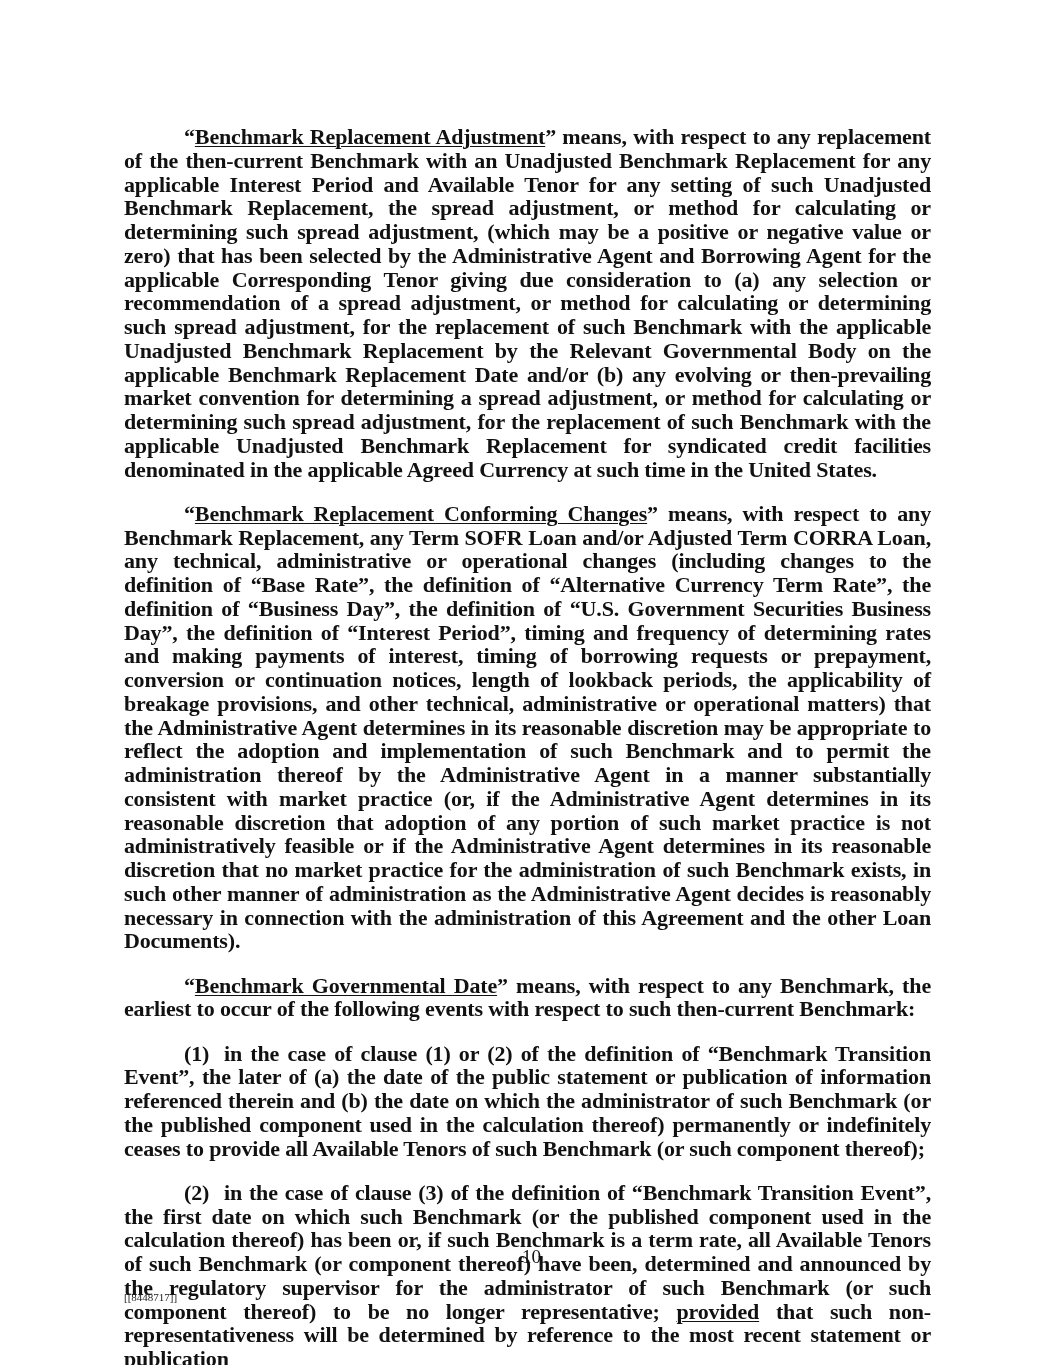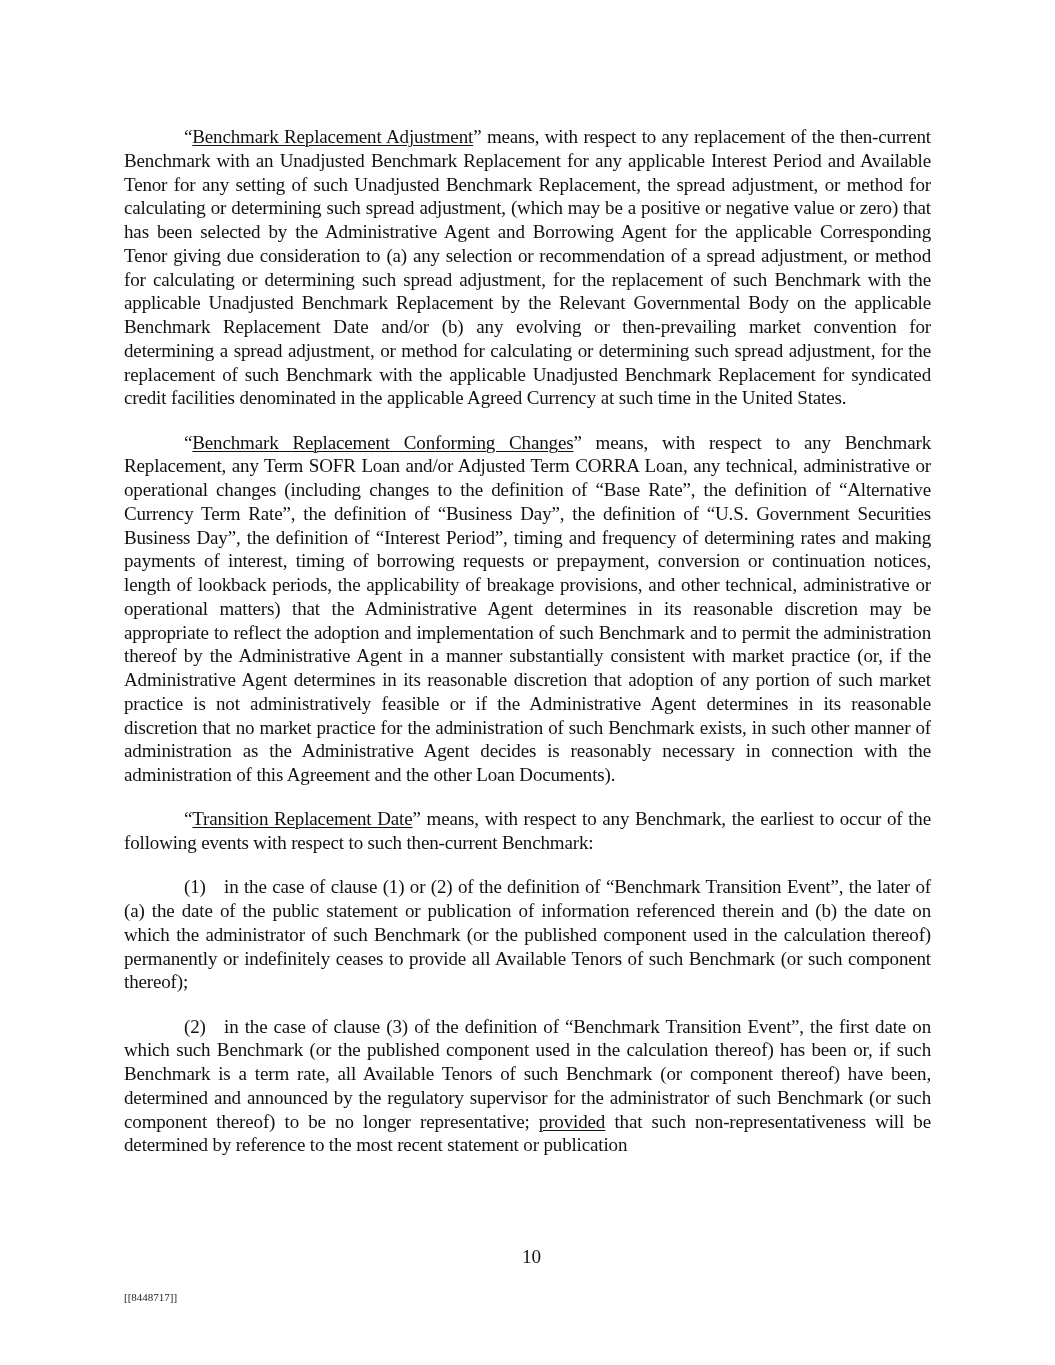--- a/index.html
+++ b/index.html
@@ -15,26 +15,27 @@
       font-family: "Liberation Serif", "DejaVu Serif", serif;
       color: #111111;
     }
     .page {
       position: absolute;
       left: 124px;
       top: 125px;
       width: 807px;
     }
     .para {
-      font-size: 19px;
+      font-size: 22px;
       line-height: 23.75px;
       text-align: justify;
       margin: 0 0 20.5px 0;
       text-indent: 60px;
       letter-spacing: -0.15px;
+      font-weight: bold;
     }
     .para.clause {
       text-indent: 60px;
     }
     .clause-num {
       display: inline-block;
       width: 40px;
       text-indent: 0;
     }
     .term {
@@ -63,21 +64,21 @@
   </style>
 </head>
 <body>
 
 <div class="page">
 
   <p class="para"><span>“</span><span class="term">Benchmark Replacement Adjustment</span><span>” means, with respect to any replacement of the then-current Benchmark with an Unadjusted Benchmark Replacement for any applicable Interest Period and Available Tenor for any setting of such Unadjusted Benchmark Replacement, the spread adjustment, or method for calculating or determining such spread adjustment, (which may be a positive or negative value or zero) that has been selected by the Administrative Agent and Borrowing Agent for the applicable Corresponding Tenor giving due consideration to (a) any selection or recommendation of a spread adjustment, or method for calculating or determining such spread adjustment, for the replacement of such Benchmark with the applicable Unadjusted Benchmark Replacement by the Relevant Governmental Body on the applicable Benchmark Replacement Date and/or (b) any evolving or then-prevailing market convention for determining a spread adjustment, or method for calculating or determining such spread adjustment, for the replacement of such Benchmark with the applicable Unadjusted Benchmark Replacement for syndicated credit facilities denominated in the applicable Agreed Currency at such time in the United States.</span></p>
 
   <p class="para"><span>“</span><span class="term">Benchmark Replacement Conforming Changes</span><span>” means, with respect to any Benchmark Replacement, any Term SOFR Loan and/or Adjusted Term CORRA Loan, any technical, administrative or operational changes (including changes to the definition of “Base Rate”, the definition of “Alternative Currency Term Rate”, the definition of “Business Day”, the definition of “U.S. Government Securities Business Day”, the definition of “Interest Period”, timing and frequency of determining rates and making payments of interest, timing of borrowing requests or prepayment, conversion or continuation notices, length of lookback periods, the applicability of breakage provisions, and other technical, administrative or operational matters) that the Administrative Agent determines in its reasonable discretion may be appropriate to reflect the adoption and implementation of such Benchmark and to permit the administration thereof by the Administrative Agent in a manner substantially consistent with market practice (or, if the Administrative Agent determines in its reasonable discretion that adoption of any portion of such market practice is not administratively feasible or if the Administrative Agent determines in its reasonable discretion that no market practice for the administration of such Benchmark exists, in such other manner of administration as the Administrative Agent decides is reasonably necessary in connection with the administration of this Agreement and the other Loan Documents).</span></p>
 
-  <p class="para"><span>“</span><span class="term">Transition Replacement Date</span><span>” means, with respect to any Benchmark, the earliest to occur of the following events with respect to such then-current Benchmark:</span></p>
+  <p class="para"><span>“</span><span class="term">Benchmark Governmental Date</span><span>” means, with respect to any Benchmark, the earliest to occur of the following events with respect to such then-current Benchmark:</span></p>
 
   <p class="para clause"><span class="clause-num">(1)</span><span>in the case of clause (1) or (2) of the definition of “Benchmark Transition Event”, the later of (a) the date of the public statement or publication of information referenced therein and (b) the date on which the administrator of such Benchmark (or the published component used in the calculation thereof) permanently or indefinitely ceases to provide all Available Tenors of such Benchmark (or such component thereof);</span></p>
 
   <p class="para clause"><span class="clause-num">(2)</span><span>in the case of clause (3) of the definition of “Benchmark Transition Event”, the first date on which such Benchmark (or the published component used in the calculation thereof) has been or, if such Benchmark is a term rate, all Available Tenors of such Benchmark (or component thereof) have been, determined and announced by the regulatory supervisor for the administrator of such Benchmark (or such component thereof) to be no longer representative; </span><span class="term">provided</span><span> that such non-representativeness will be determined by reference to the most recent statement or publication</span></p>
 
 </div>
 
 <div class="page-number">10</div>
 <div class="doc-id">[[8448717]]</div>
 

